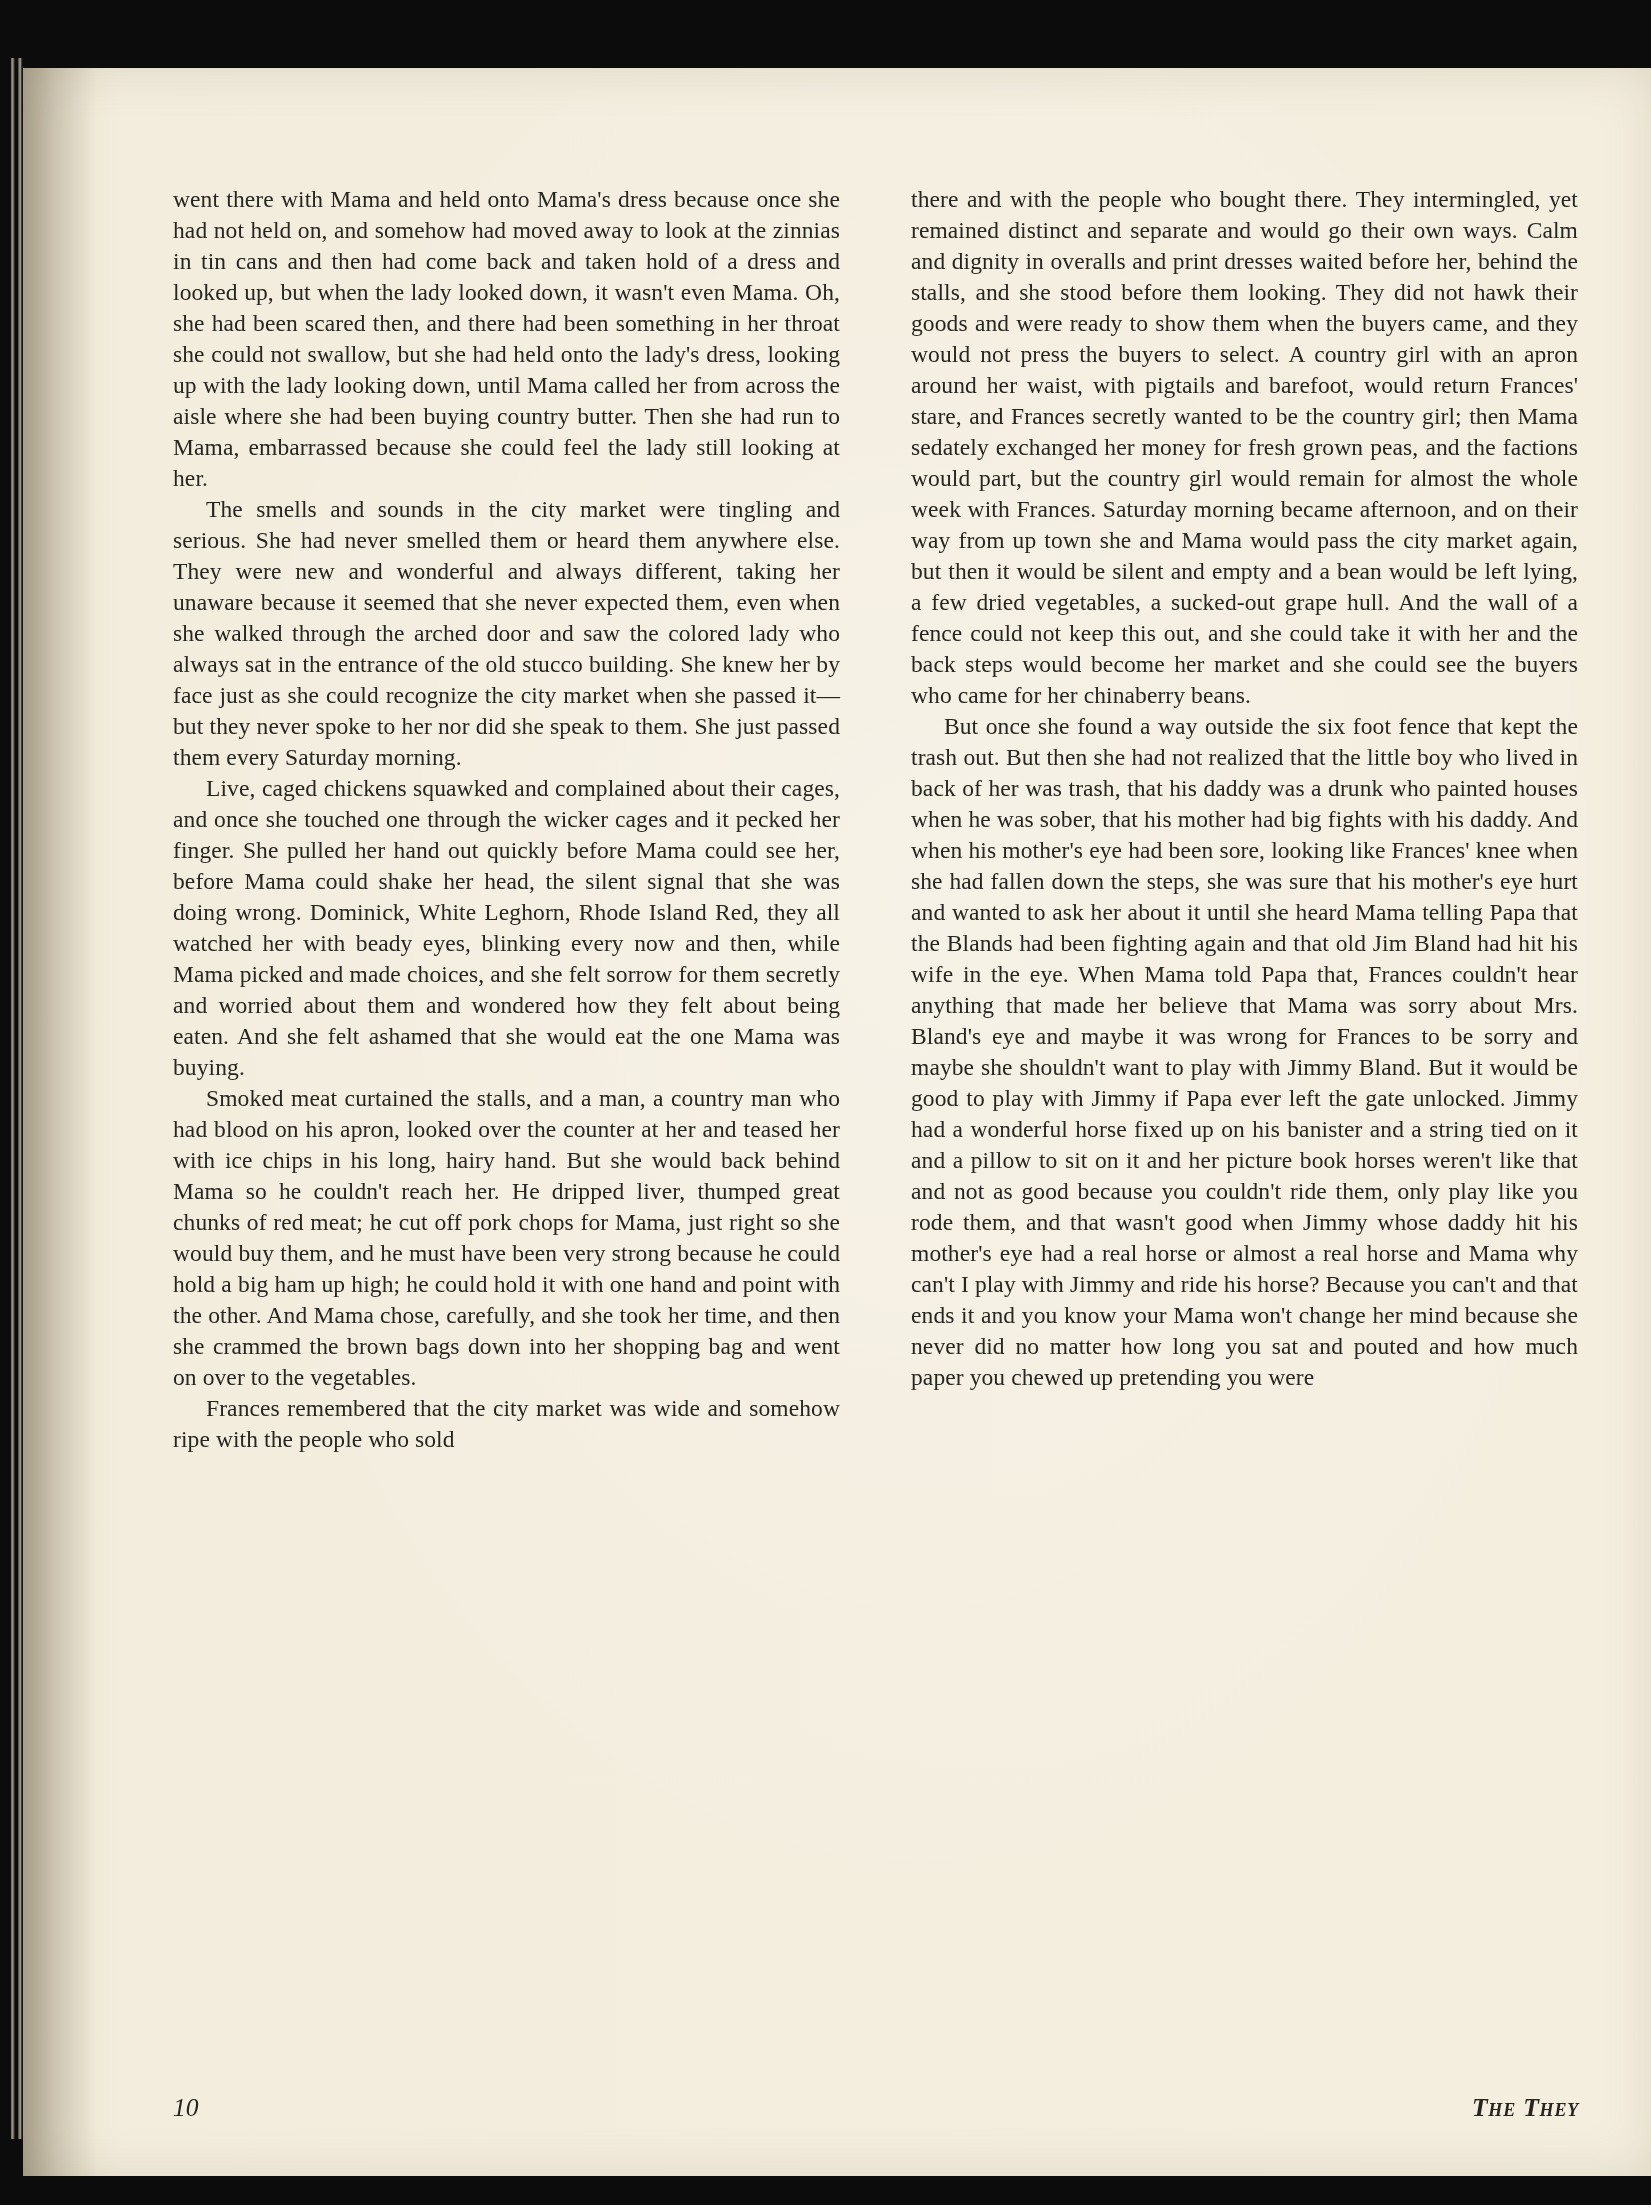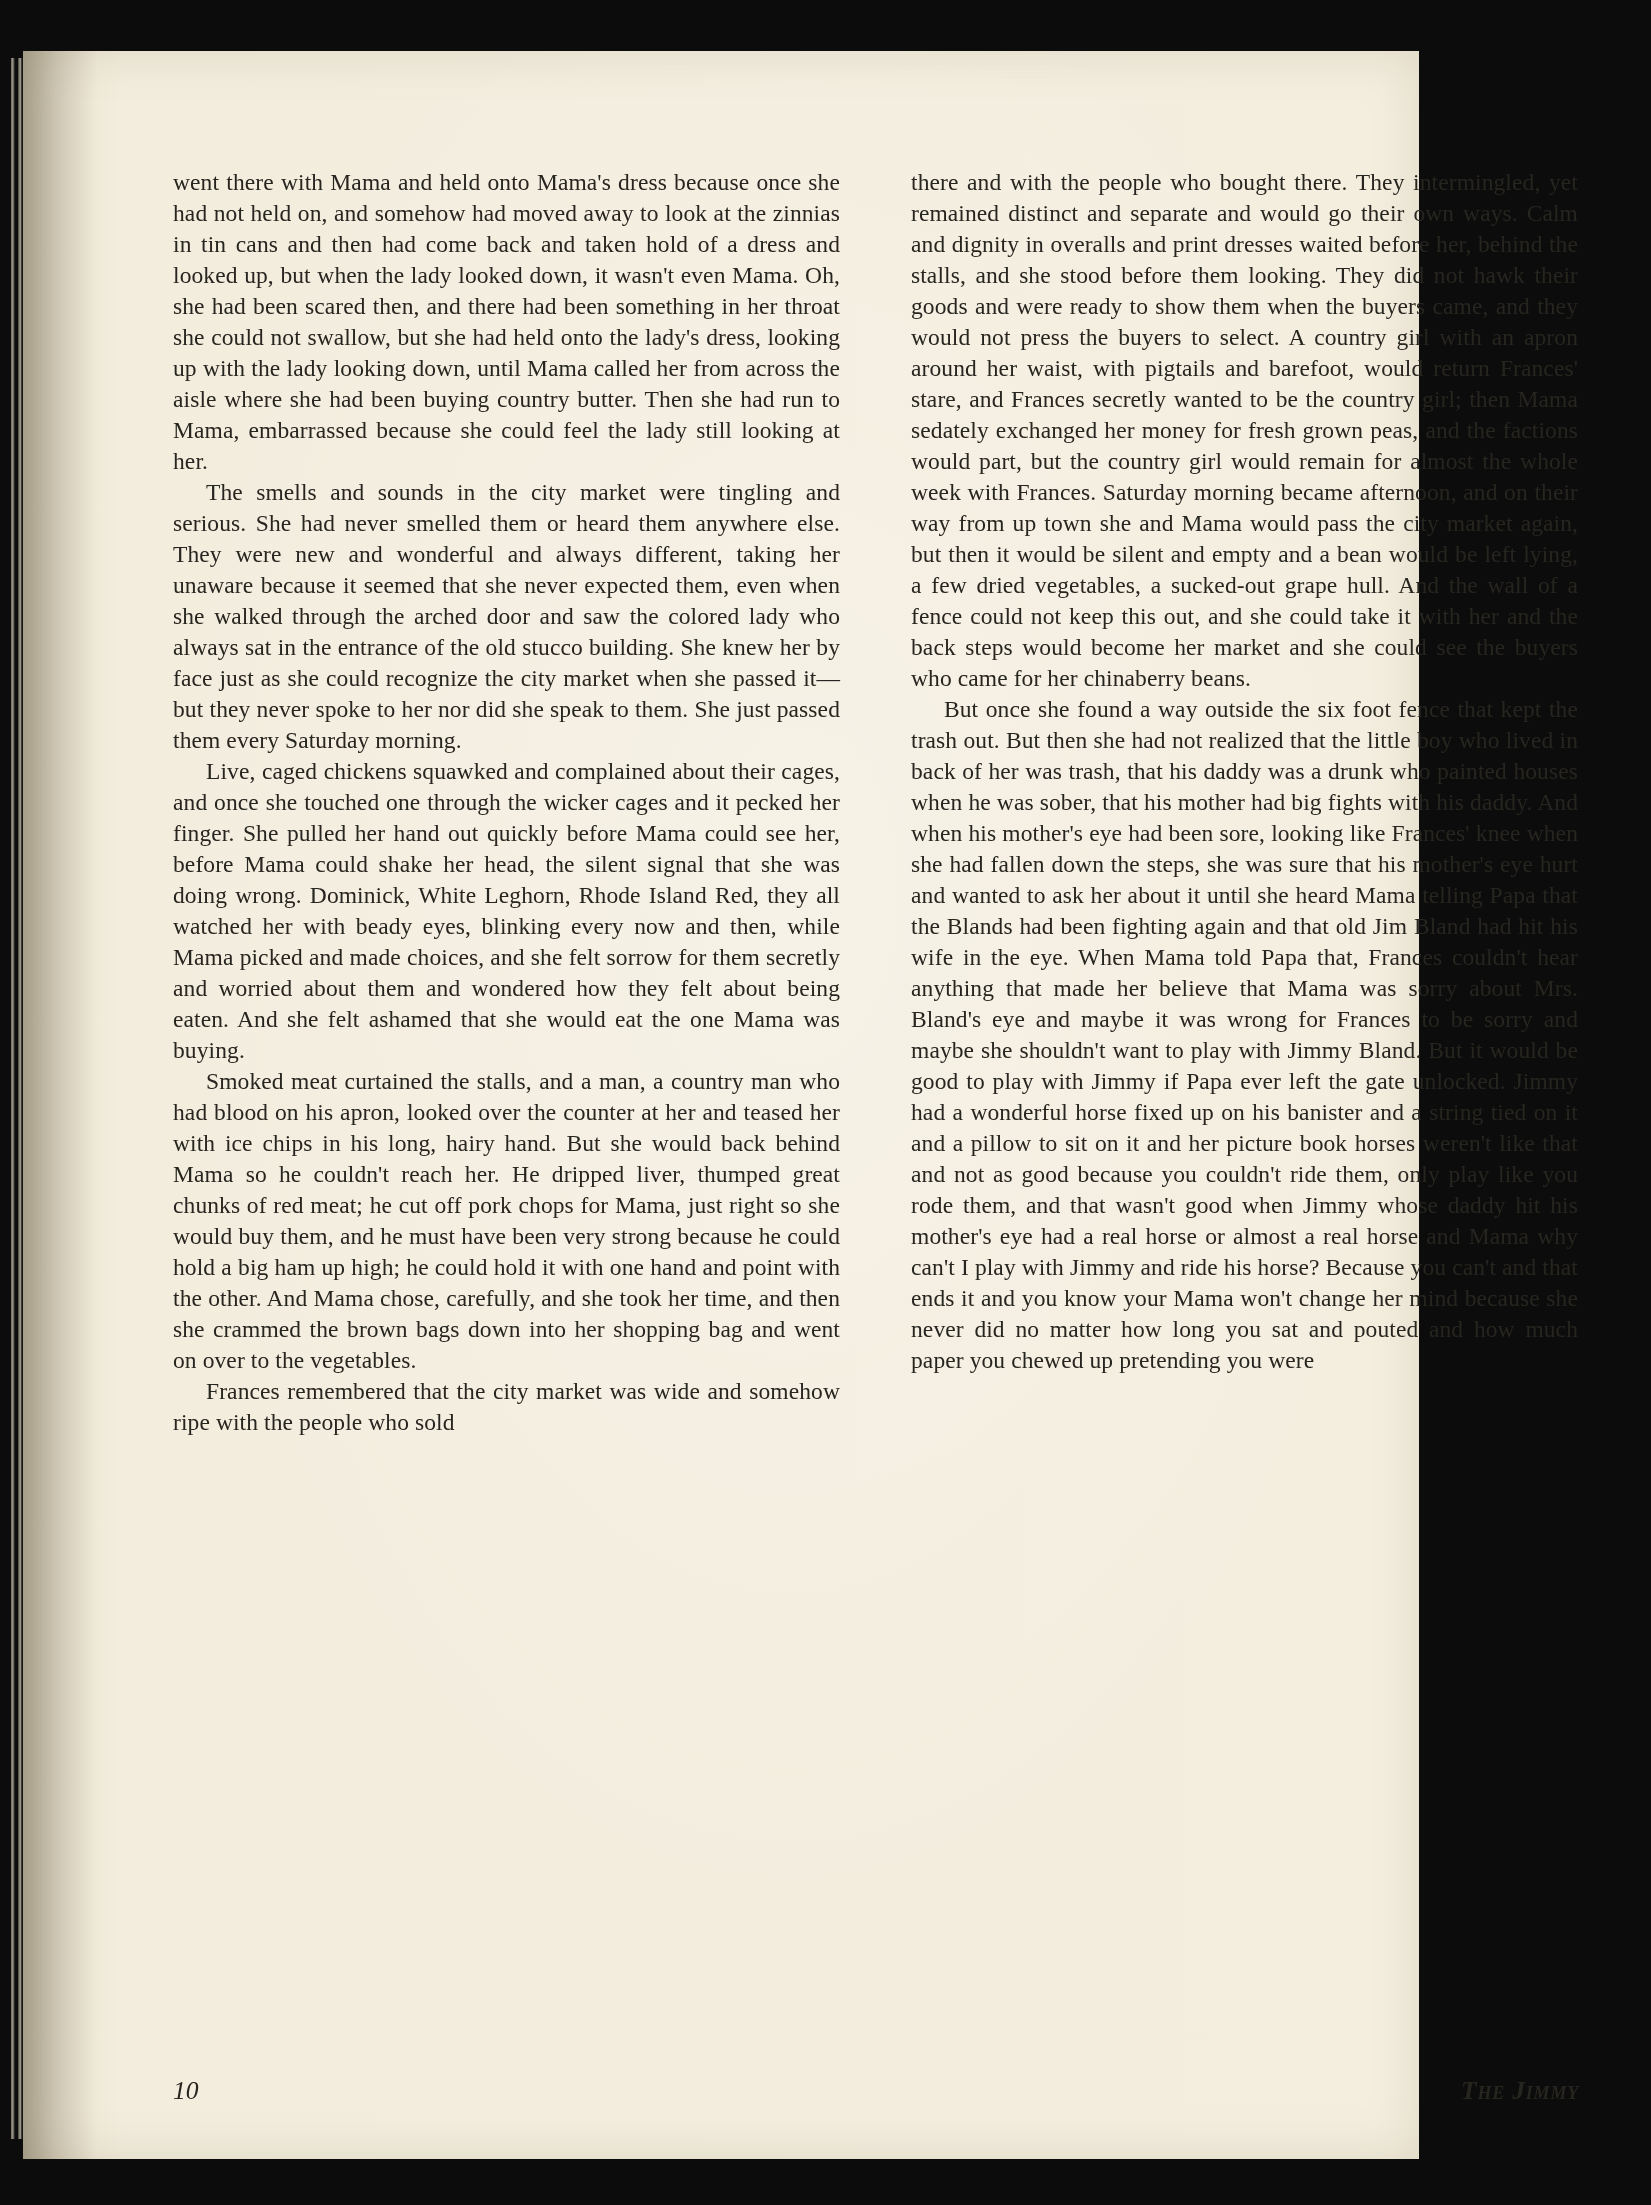--- a/index.html
+++ b/index.html
@@ -29,22 +29,22 @@
       to right,
       #0c0c0c 0px, #0c0c0c 2.5px,
       #8e897b 3.3px, #c9c3b1 5px,
       #55524a 5.8px, #0c0c0c 7.4px
     );
     opacity: 0.8;
   }
   .page {
     position: absolute;
     left: 23px;
-    top: 51px;
-    width: 1396px;
+    top: 68px;
+    width: 1629px;
     height: 2108px;
     background:
       radial-gradient(ellipse at 55% 40%, rgba(255,255,255,0.25) 0%, rgba(255,255,255,0) 60%),
       linear-gradient(to right, #ddd5c0 0px, #ece5d2 33px, #f3edde 99px, #f4eedf 100%);
     box-shadow: inset 0 0 50px rgba(120,110,80,0.18);
   }
   .binding-shadow {
     position: absolute;
     left: 0;
     top: 0;
@@ -112,17 +112,17 @@
           <p class="indent">Smoked meat curtained the stalls, and a man, a country man who had blood on his apron, looked over the counter at her and teased her with ice chips in his long, hairy hand. But she would back behind Mama so he couldn't reach her. He dripped liver, thumped great chunks of red meat; he cut off pork chops for Mama, just right so she would buy them, and he must have been very strong because he could hold a big ham up high; he could hold it with one hand and point with the other. And Mama chose, carefully, and she took her time, and then she crammed the brown bags down into her shopping bag and went on over to the vegetables.</p>
           <p class="indent">Frances remembered that the city market was wide and somehow ripe with the people who sold</p>
         </div>
       <div class="col">
           <p class="">there and with the people who bought there. They intermingled, yet remained distinct and separate and would go their own ways. Calm and dignity in overalls and print dresses waited before her, behind the stalls, and she stood before them looking. They did not hawk their goods and were ready to show them when the buyers came, and they would not press the buyers to select. A country girl with an apron around her waist, with pigtails and barefoot, would return Frances' stare, and Frances secretly wanted to be the country girl; then Mama sedately exchanged her money for fresh grown peas, and the factions would part, but the country girl would remain for almost the whole week with Frances. Saturday morning became afternoon, and on their way from up town she and Mama would pass the city market again, but then it would be silent and empty and a bean would be left lying, a few dried vegetables, a sucked-out grape hull. And the wall of a fence could not keep this out, and she could take it with her and the back steps would become her market and she could see the buyers who came for her chinaberry beans.</p>
           <p class="indent">But once she found a way outside the six foot fence that kept the trash out. But then she had not realized that the little boy who lived in back of her was trash, that his daddy was a drunk who painted houses when he was sober, that his mother had big fights with his daddy. And when his mother's eye had been sore, looking like Frances' knee when she had fallen down the steps, she was sure that his mother's eye hurt and wanted to ask her about it until she heard Mama telling Papa that the Blands had been fighting again and that old Jim Bland had hit his wife in the eye. When Mama told Papa that, Frances couldn't hear anything that made her believe that Mama was sorry about Mrs. Bland's eye and maybe it was wrong for Frances to be sorry and maybe she shouldn't want to play with Jimmy Bland. But it would be good to play with Jimmy if Papa ever left the gate unlocked. Jimmy had a wonderful horse fixed up on his banister and a string tied on it and a pillow to sit on it and her picture book horses weren't like that and not as good because you couldn't ride them, only play like you rode them, and that wasn't good when Jimmy whose daddy hit his mother's eye had a real horse or almost a real horse and Mama why can't I play with Jimmy and ride his horse? Because you can't and that ends it and you know your Mama won't change her mind because she never did no matter how long you sat and pouted and how much paper you chewed up pretending you were</p>
         </div>
     </div>
     <div class="footer">
       <span class="page-number">10</span>
-      <span class="journal-title">The Jimmy</span>
+      <span class="journal-title">The They</span>
     </div>
   </div>
 </div>
 
 
 </body></html>

